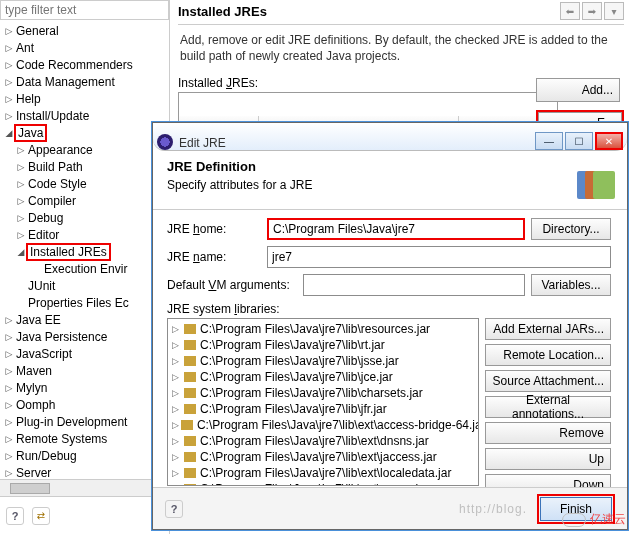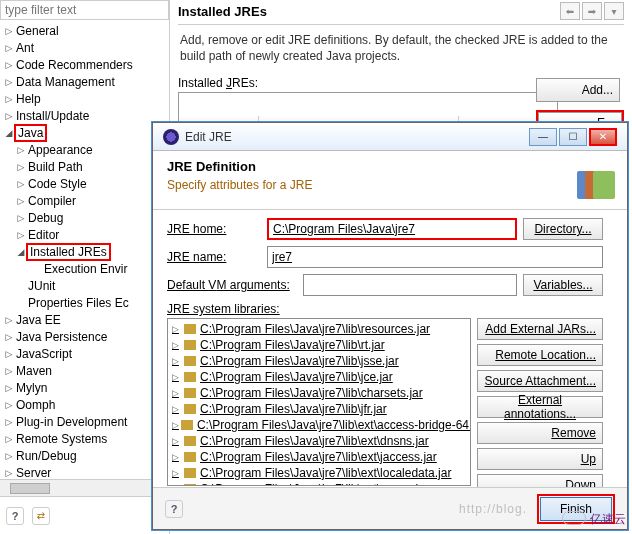--- a/index.html
+++ b/index.html
@@ -35,52 +35,52 @@
   .jre-table .thead { background:linear-gradient(#fdfdfd,#e6e6e6); border-bottom:1px solid #ccc; }
   .col-name{width:80px;} .col-loc{width:200px;} .col-type{width:96px;}
   .jre-table .trow .td { background:#fff; }
   .jicon { width:12px; height:12px; background:#c9a23a; margin-right:4px; flex-shrink:0; }
   .sidebtns { position:absolute; right:8px; top:78px; display:flex; flex-direction:column; gap:8px; }
   .winbtn { width:84px; height:24px; border:1px solid #999; background:linear-gradient(#fdfdfd,#e7e7e7); padding:0 6px; display:flex; align-items:center; justify-content:flex-end; }
   .redbox { border:2px solid #e00; }
   .truncated { width:84px; height:22px; border:1px solid #999; text-align:right; padding-right:6px; background:linear-gradient(#fdfdfd,#e7e7e7); line-height:20px;}
   
   .dialog { position:absolute; left:152px; top:122px; width:476px; height:408px; background:#fff; border:1px solid #666; box-shadow:0 0 0 1px #4a90d9; }
-  .titlebar { height:28px; background:linear-gradient(#fff,#e3eefb); display:flex; align-items:center; padding:0 10px; border-bottom:1px solid #bbb; }
+  .titlebar { height:28px; background:linear-gradient(#fff,#e3eefb); display:flex; align-items:flex-end; padding:0 4px; border-bottom:1px solid #bbb;border-radius:12px; }
   .appicon { width:16px; height:16px; background:radial-gradient(circle,#6a5acd 40%,#2d1e6e 42%); border-radius:50%; margin-right:6px; }
   .titlebar .title { flex:1; color:#333; }
   .winctrl { display:flex; gap:2px; }
   .winctrl .wc { width:28px; height:18px; border:1px solid #6f97c5; background:linear-gradient(#e8f1fb,#c9dcf2); display:flex; align-items:center; justify-content:center; font-size:10px; color:#234; }
   .winctrl .close { background:linear-gradient(#f2b0a8,#d9533f); color:#fff; border:2px solid #e00; }
   .banner { display:flex; background:#fff; border-bottom:1px solid #ccc; padding:8px 10px 10px 14px; }
   .banner-text { flex:1; }
   .banner-title { font-weight:bold; font-size:13px; margin-bottom:4px; }
-  .banner-sub { color:#a16207; }
+  .banner-sub { color:#000000; }
   .banner-icon { width:44px; height:40px; position:relative; }
   .book { position:absolute; right:2px; bottom:0; width:22px; height:28px; background:#8fbf5c; border-radius:2px; box-shadow:-8px 0 0 #c76b36, -16px 0 0 #5b88c9; }
-  .body { padding:8px 24px 0 14px;text-decoration:underline; }
+  .body { padding:8px 16px 0 14px; }
   .field { display:flex; align-items:center; margin-bottom:6px; gap:6px; }
   .field label { width:94px; }
   .txt { flex:1; height:22px; border:1px solid #8c8c8c; padding:0 4px; background:#fff; }
   .txt.red { border:2px solid #e00; }
   .smallbtn { width:80px; height:22px; border:1px solid #999; background:linear-gradient(#fdfdfd,#e7e7e7); font-size:12px; }
   .list-label { margin:4px 0 2px 0; }
   .liblist-wrap { display:flex; gap:6px; }
   .liblist { flex:1; height:168px; border:1px solid #8c8c8c; overflow:auto; background:#fff; padding:2px 0; }
   .librow { display:flex; align-items:center; height:16px; padding-left:4px; white-space:nowrap; }
   .librow .twisty{width:10px;color:#666;font-size:9px;}
   .jar { width:12px; height:10px; background:#c9a23a; margin:0 4px 0 2px; flex-shrink:0; }
   .list-btns { width:126px; display:flex; flex-direction:column; gap:4px; }
   .list-btns .winbtn { width:126px; height:22px; font-size:12px; }
   .dlg-footer { position:absolute; bottom:0; left:0; right:0; height:42px; border-top:1px solid #ccc; display:flex; align-items:center; padding:0 12px; gap:10px; background:#f4f4f4; }
   .dlg-footer .spacer { flex:1; }
   .blurtxt { color:#bfbfbf; letter-spacing:1px; }
   .finishbtn { width:72px; height:24px; border:1px solid #3b73b9; background:linear-gradient(#eaf2fb,#cfe1f6); }
   .finish-wrap { border:2px solid #e00; padding:1px; }
-  .watermark { position:absolute; right:6px; bottom:6px; display:flex; gap:4px; color:#701a75; font-size:12px; }
+  .watermark { position:absolute; right:6px; bottom:6px; display:flex; align-items:center; gap:4px; color:#ef4444; font-size:12px; }
   .watermark .logo { width:24px; height:14px; border:1px solid #c0c0c0; border-radius:8px; }
 </style>
 </head>
 <body>
 
 <div class="layout">
 
   <div class="nav">
     <input class="filter-input" placeholder="type filter text" style="">
     <div class="tree" id="tree">

